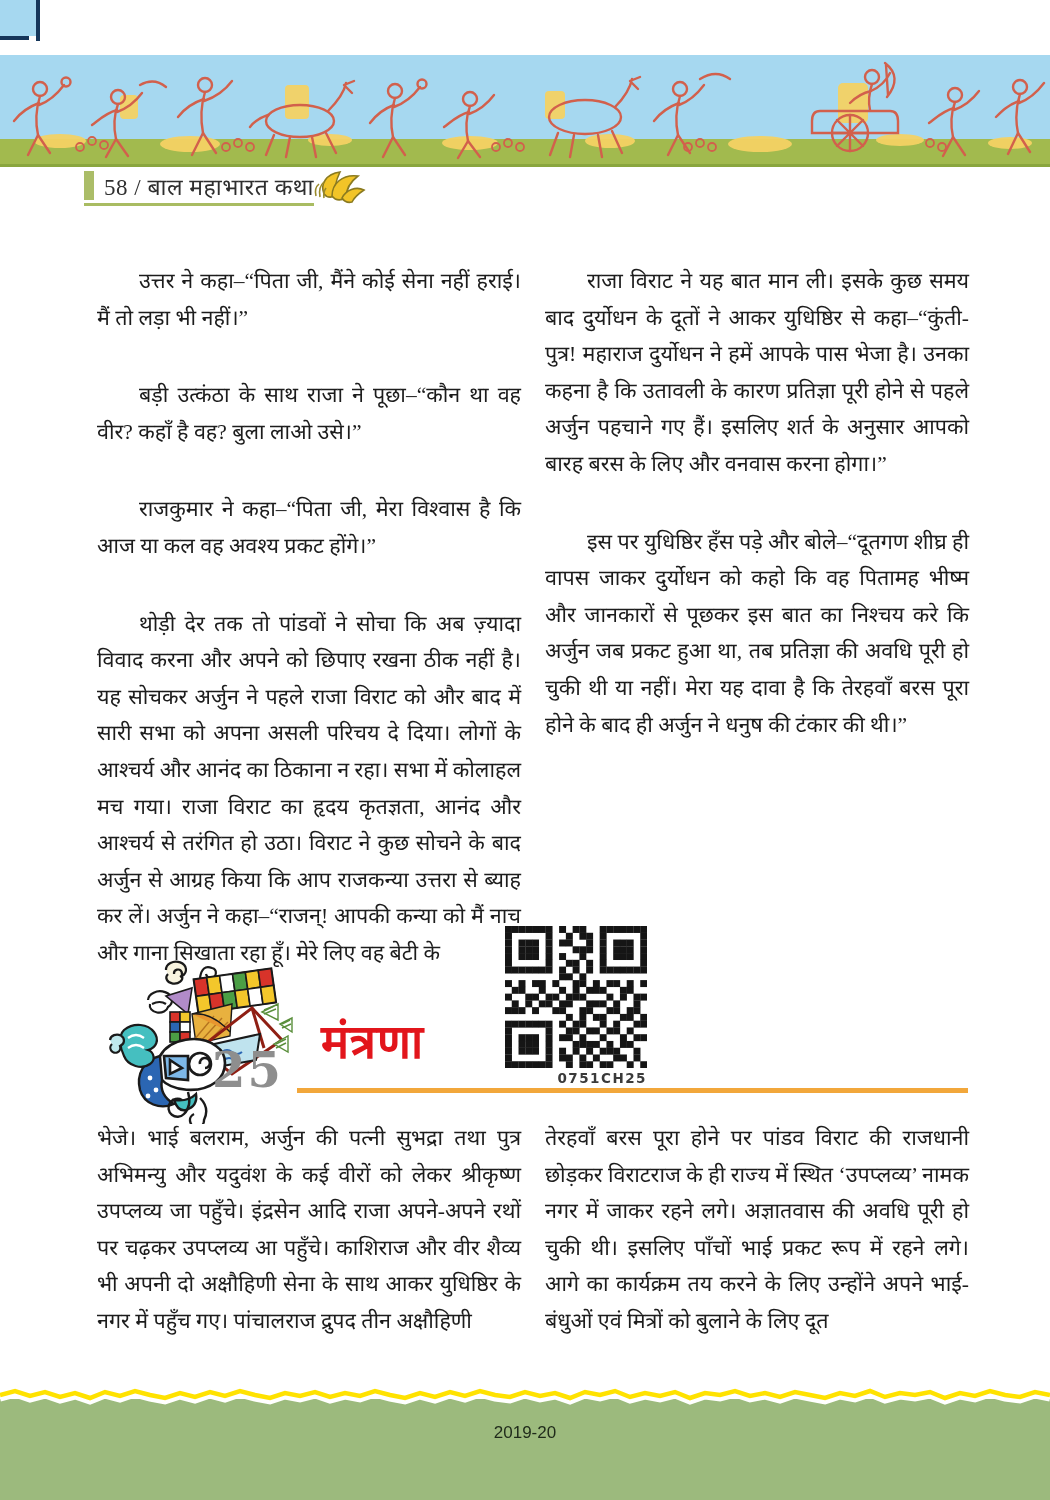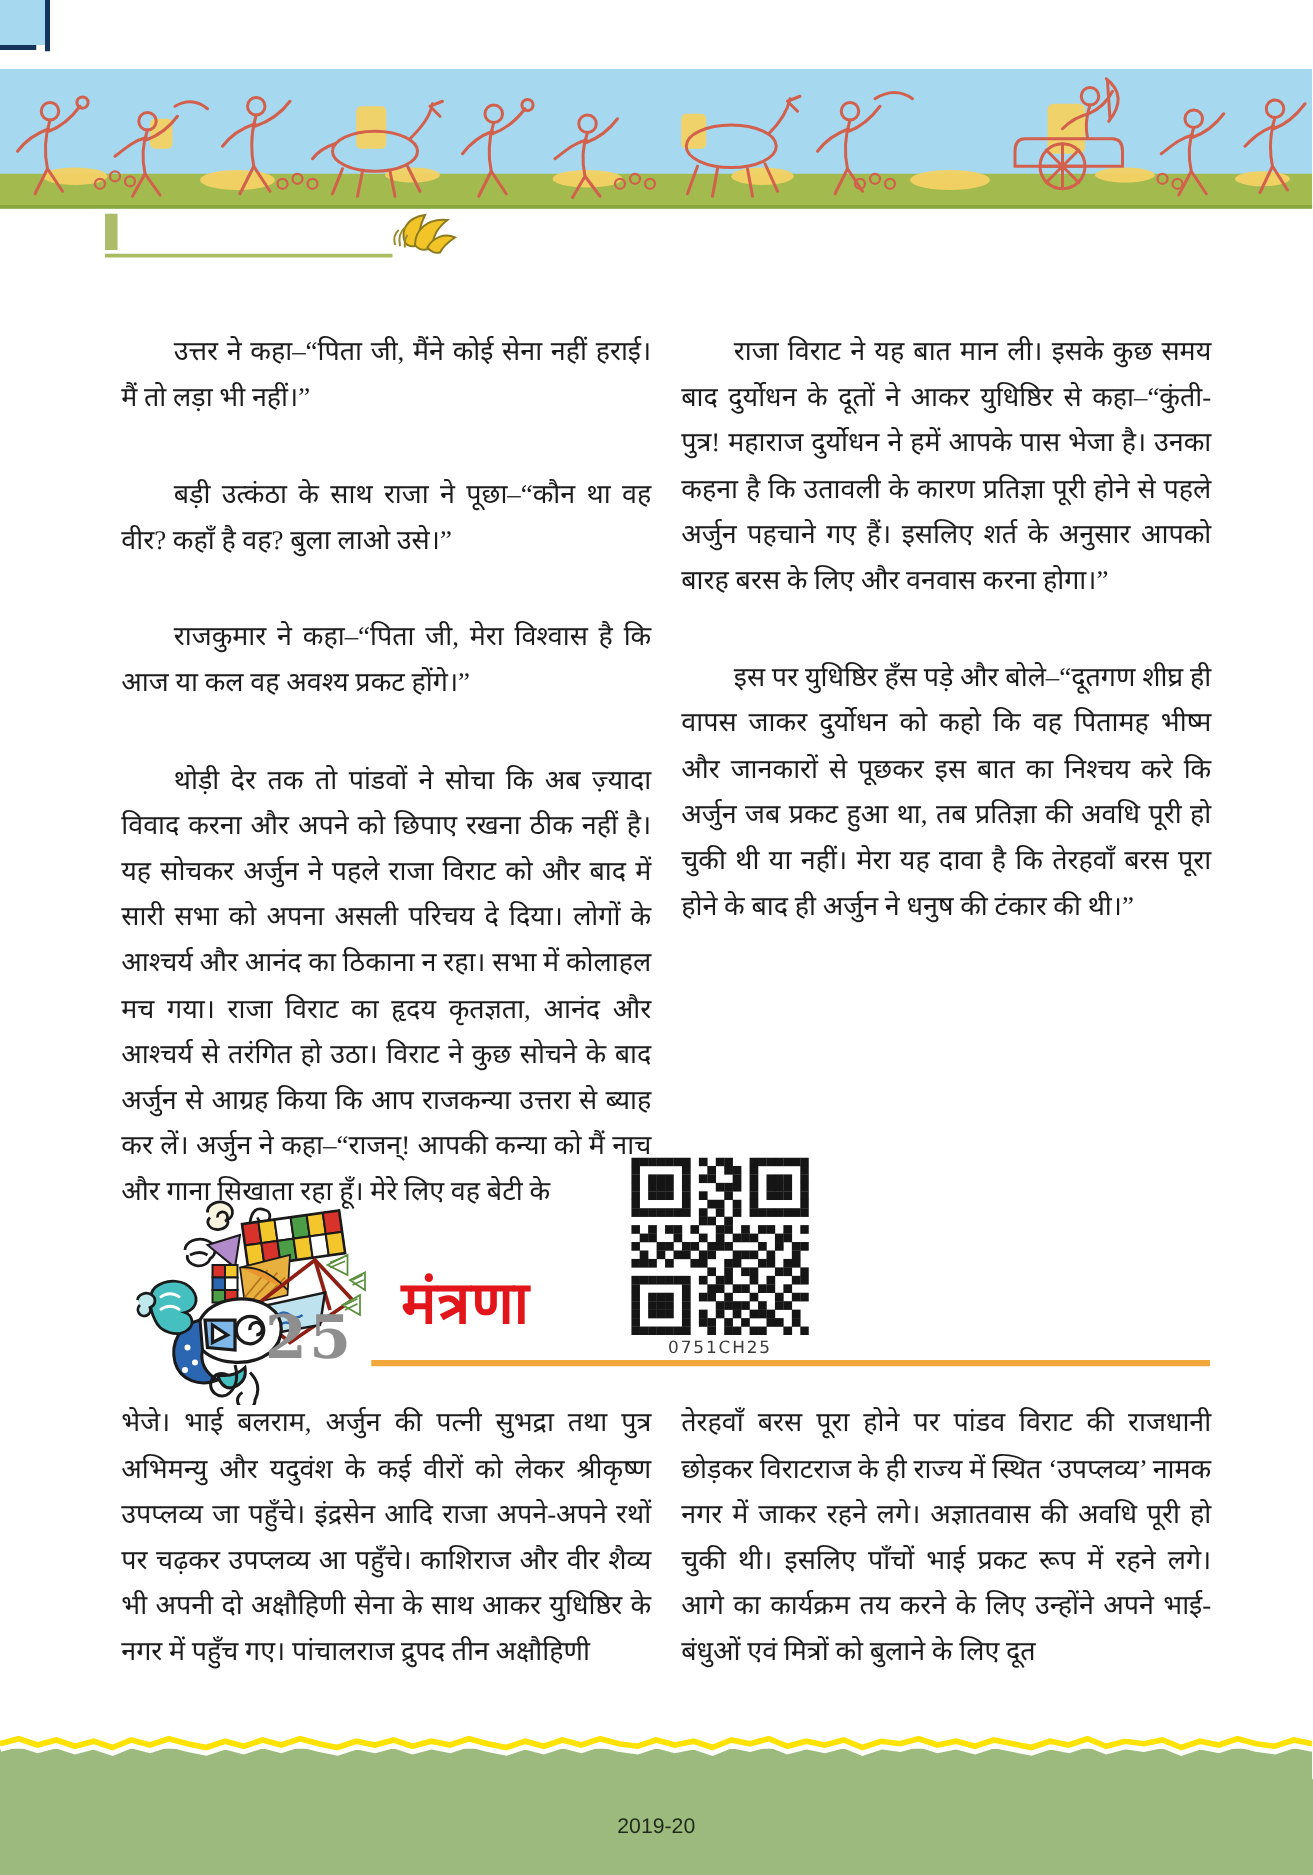--- a/index.html
+++ b/index.html
@@ -40,31 +40,31 @@
     position:absolute; left:212px; top:1042px; font-size:48px; font-weight:bold;
     color:#8e8e8e; font-family:"DejaVu Serif","Liberation Serif",serif; letter-spacing:2px;
   }
   .chap-title {
     position:absolute; left:297px; top:1008px; font-size:47px; font-weight:bold;
     color:#e2151b; letter-spacing:1px;margin-left:24px;
   }
   .qr { position:absolute; left:505px; top:926px; width:142px; height:142px; }
   .qr svg { width:142px; height:142px; display:block; }
   .qr-label {
-    position:absolute; left:505px; top:1070px; width:142px; text-align:center;
+    position:absolute; left:505px; top:1070px; width:142px; text-align:right;
     font-family:"DejaVu Sans","Liberation Sans",sans-serif; font-size:13.5px;
-    letter-spacing:1.5px; color:#3a3a3a;
+    letter-spacing:1.5px; color:#3a3a3a;font-weight:bold;
   }
   .sect-rule { position:absolute; left:297px; top:1088px; width:671px; height:5px; background:#f2a73b; }
   
   .footer { position:absolute; left:0; top:1385px; width:1050px; height:115px; }
   .footer svg { display:block; }
   .footer-year {
     position:absolute; left:0; top:38px; width:1050px; text-align:center;
-    font-family:"Liberation Sans","DejaVu Sans",sans-serif; font-size:17px; color:#1f2a1a;margin-top:28px;
+    font-family:"Liberation Sans","DejaVu Sans",sans-serif; font-size:17px; color:#1f2a1a;
   }
 </style>
 </head>
 <body>
 
 <div class="page">
 
   <div class="crop-blue"></div>
   <div class="crop-tl-v"></div>
   <div class="crop-tl-h"></div>
@@ -182,20 +182,21 @@
           <circle cx="712" cy="92" r="4"></circle>
           <circle cx="688" cy="92" r="4"></circle>
         <circle cx="930" cy="88" r="4"></circle>
           <circle cx="942" cy="92" r="4"></circle>
       </g>
     </g>
   </svg>
 
   <div class="pagehead">
     <span class="tick"></span>
+    <span class="htext"><span>58</span>&nbsp;<span>/</span>&nbsp;<span>बाल महाभारत कथा</span></span>
     <div class="hrule"></div>
     <svg class="horn" width="60" height="44" viewBox="0 0 60 44">
       <g stroke="#8a7a20" stroke-width="1.6" fill="#f2c428">
         <path d="M18,30 C14,20 20,10 34,8 C30,16 28,24 30,32 C24,34 20,33 18,30 Z"></path>
         <path d="M26,32 C26,20 36,10 52,12 C44,18 40,26 40,34 C34,37 29,36 26,32 Z"></path>
         <path d="M36,34 C40,26 50,22 58,26 C52,30 48,34 46,38 C42,39 38,37 36,34 Z"></path>
       </g>
       <g stroke="#9a8a2a" stroke-width="1.6" fill="none">
         <path d="M10,32 q-2,-8 3,-12 M14,33 q-2,-10 4,-15 M18,34 q-1,-6 2,-10"></path>
       </g>

